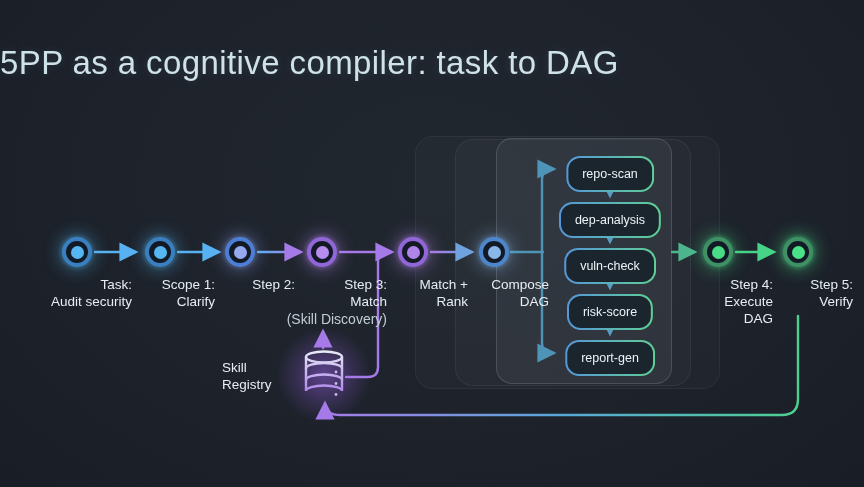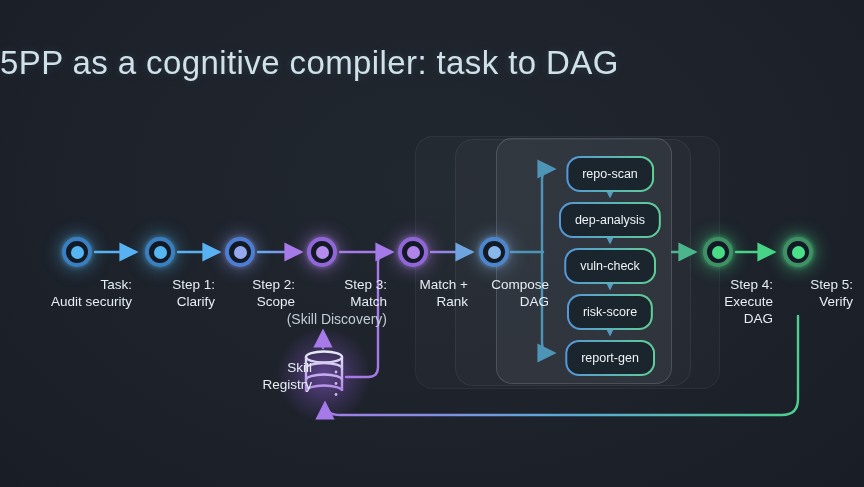--- a/index.html
+++ b/index.html
@@ -28,21 +28,21 @@
   .circ .dot{width:13px;height:13px;border-radius:50%;background:#55b6f2;display:block;}
   .nlabel{position:absolute;text-align:right;color:#e6edf3;font-size:13.5px;line-height:17px;}
   .nlabel .sub{font-size:14px;color:#c2cdd6;line-height:14px;margin-top:2px;}
   .pill{
     position:absolute;left:610px;transform:translateX(-50%);height:26px;box-sizing:border-box;
     display:inline-flex;align-items:center;justify-content:center;padding:16px 14px;
     border:2px solid transparent;border-radius:14px;white-space:nowrap;
     background:linear-gradient(#1b252e,#1b252e) padding-box,linear-gradient(90deg,#5596d8,#5fcf96) border-box;
     color:#edf3f6;font-size:12.5px;
   }
-  .rlabel{position:absolute;left:222px;top:359px;width:90px;text-align:right;
+  .rlabel{position:absolute;left:222px;top:359px;width:90px;text-align:left;
     color:#e6edf3;font-size:13.5px;line-height:17px;}
 </style>
 </head>
 <body>
 
 <div class="stage">
 
   <div class="panel panel-back"></div>
   <div class="panel panel-mid"></div>
   <div class="panel panel-front"></div>
@@ -157,26 +157,25 @@
     </div>
   <div class="circ" style="left:783px;top:237px;border-color:#3f9065;box-shadow:0 0 16px 4px rgba(74,226,137,.4),0 0 4px 1px rgba(74,226,137,.4)">
       <span class="dot" style="background:#4ae289"></span>
     </div>
 
   <div class="nlabel" style="left:22px;top:276px;width:110px">
     <div>Task:</div>
       <div>Audit security</div>
   </div>
   <div class="nlabel" style="left:105px;top:276px;width:110px">
-    <div>Step 1:</div>
+    <div>Scope 1:</div>
       <div>Clarify</div>
   </div>
   <div class="nlabel" style="left:185px;top:276px;width:110px">
     <div>Step 2:</div>
-      <div>Scope</div>
   </div>
   <div class="nlabel" style="left:257px;top:276px;width:130px">
     <div>Step 3:</div>
       <div>Match</div>
     <div class="sub">(Skill Discovery)</div>
   </div>
   <div class="nlabel" style="left:358px;top:276px;width:110px">
     <div>Match +</div>
       <div>Rank</div>
   </div>

